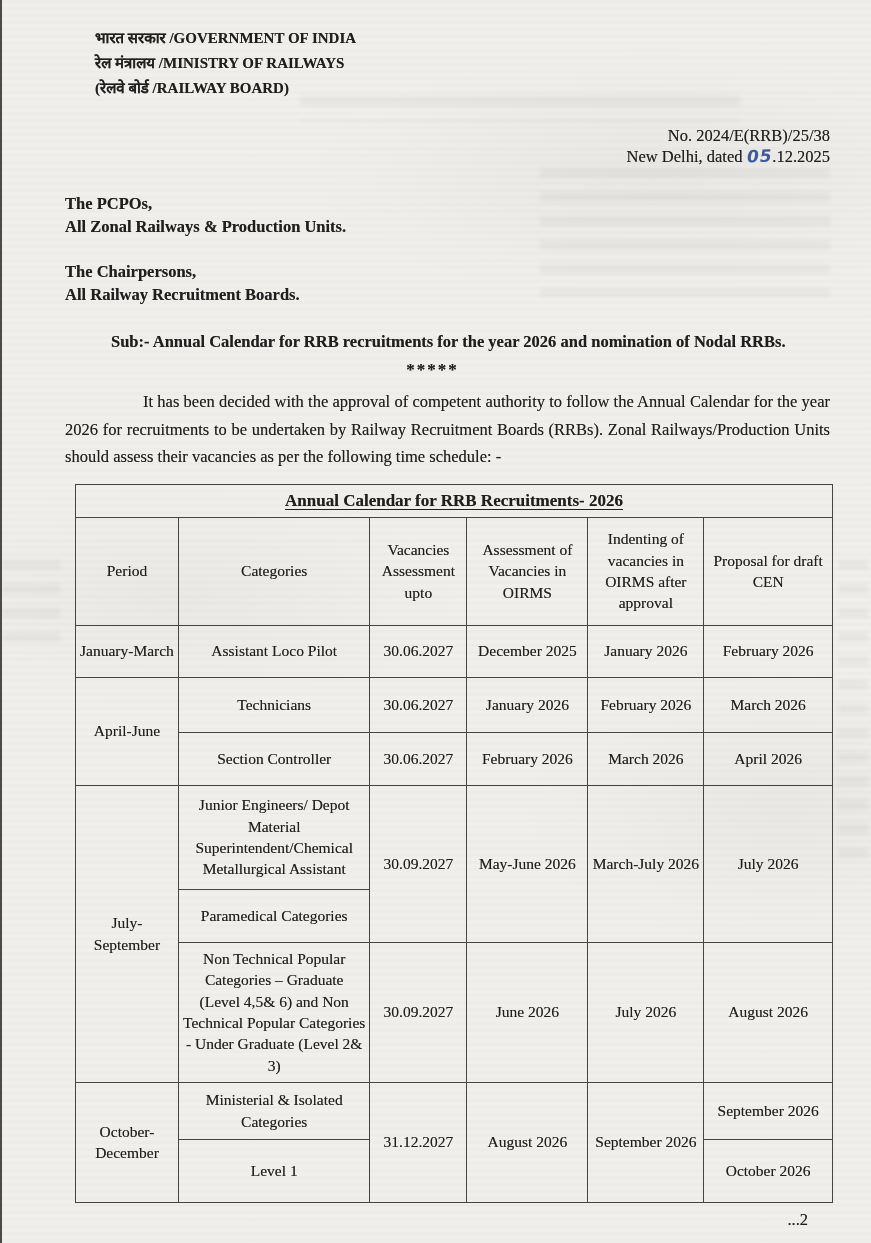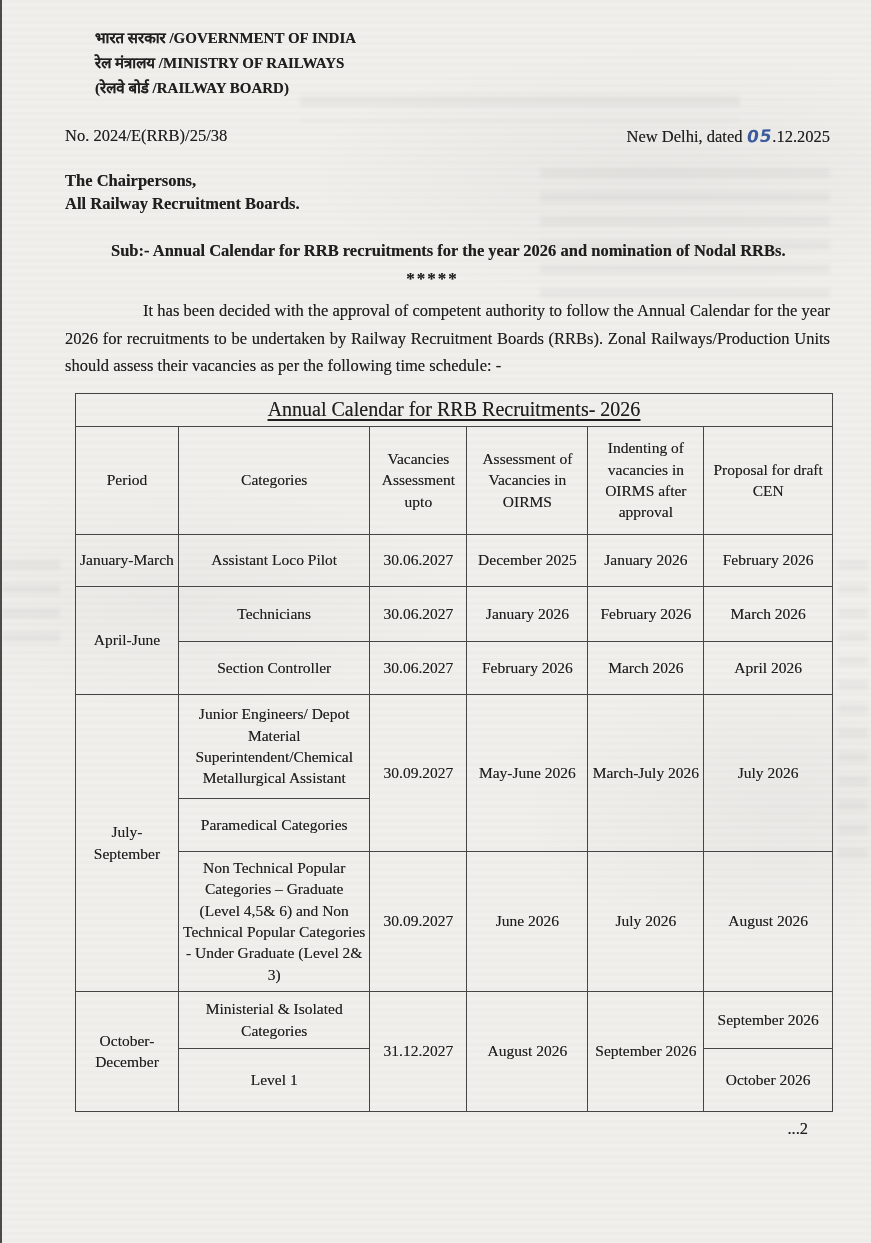--- a/index.html
+++ b/index.html
@@ -52,23 +52,24 @@
     text-align: left;
     font-weight: bold;
     font-size: 15px;
     line-height: 25px;
     margin-left: 30px;
   }
 
   .ref-row {
     display: flex;
     justify-content: space-between;
-    align-items: flex-start;
+    align-items: flex-end;
     margin-top: 25px;
     font-size: 16.5px;
+    flex-direction: column;
   }
   .handwritten-day {
     font-family: "DejaVu Sans", sans-serif;
     font-style: italic;
     font-weight: bold;
     color: #3c5a9e;
     font-size: 17px;
     letter-spacing: 1px;
     display: inline-block;
     transform: rotate(-2deg);
@@ -130,22 +131,22 @@
   tr.row-1    { height: 52px; }
   tr.row-2    { height: 55px; }
   tr.row-3    { height: 53px; }
   tr.row-4    { height: 104px; }
   tr.row-5    { height: 53px; }
   tr.row-6    { height: 140px; }
   tr.row-7    { height: 57px; }
   tr.row-8    { height: 63px; }
 
   .tbl-title {
-    font-weight: normal;
-    font-size: 20px;
+    font-weight: bold;
+    font-size: 17px;
     text-decoration: underline;
     text-underline-offset: 3px;
   }
   th.col-head { font-weight: bold; }
   td.period-cell { font-weight: bold; }
 
   .page-marker {
     text-align: right;
     font-size: 16.5px;
     margin: 7px 22px 0 0;
@@ -168,20 +169,24 @@
   </div>
 
   <div class="ref-row">
     <span>No. 2024/E(RRB)/25/38</span>
     <span>
       <span>New Delhi, dated</span>
       <span class="handwritten-day">05</span><span>.12.2025</span>
     </span>
   </div>
 
+  <div class="addressee first">
+    <div>The PCPOs,</div>
+    <div>All Zonal Railways &amp; Production Units.</div>
+  </div>
 
   <div class="addressee second">
     <div>The Chairpersons,</div>
     <div>All Railway Recruitment Boards.</div>
   </div>
 
   <div class="subject">Sub:- Annual Calendar for RRB recruitments for the year 2026 and nomination of Nodal RRBs.</div>
 
   <div class="separator">*****</div>
 

